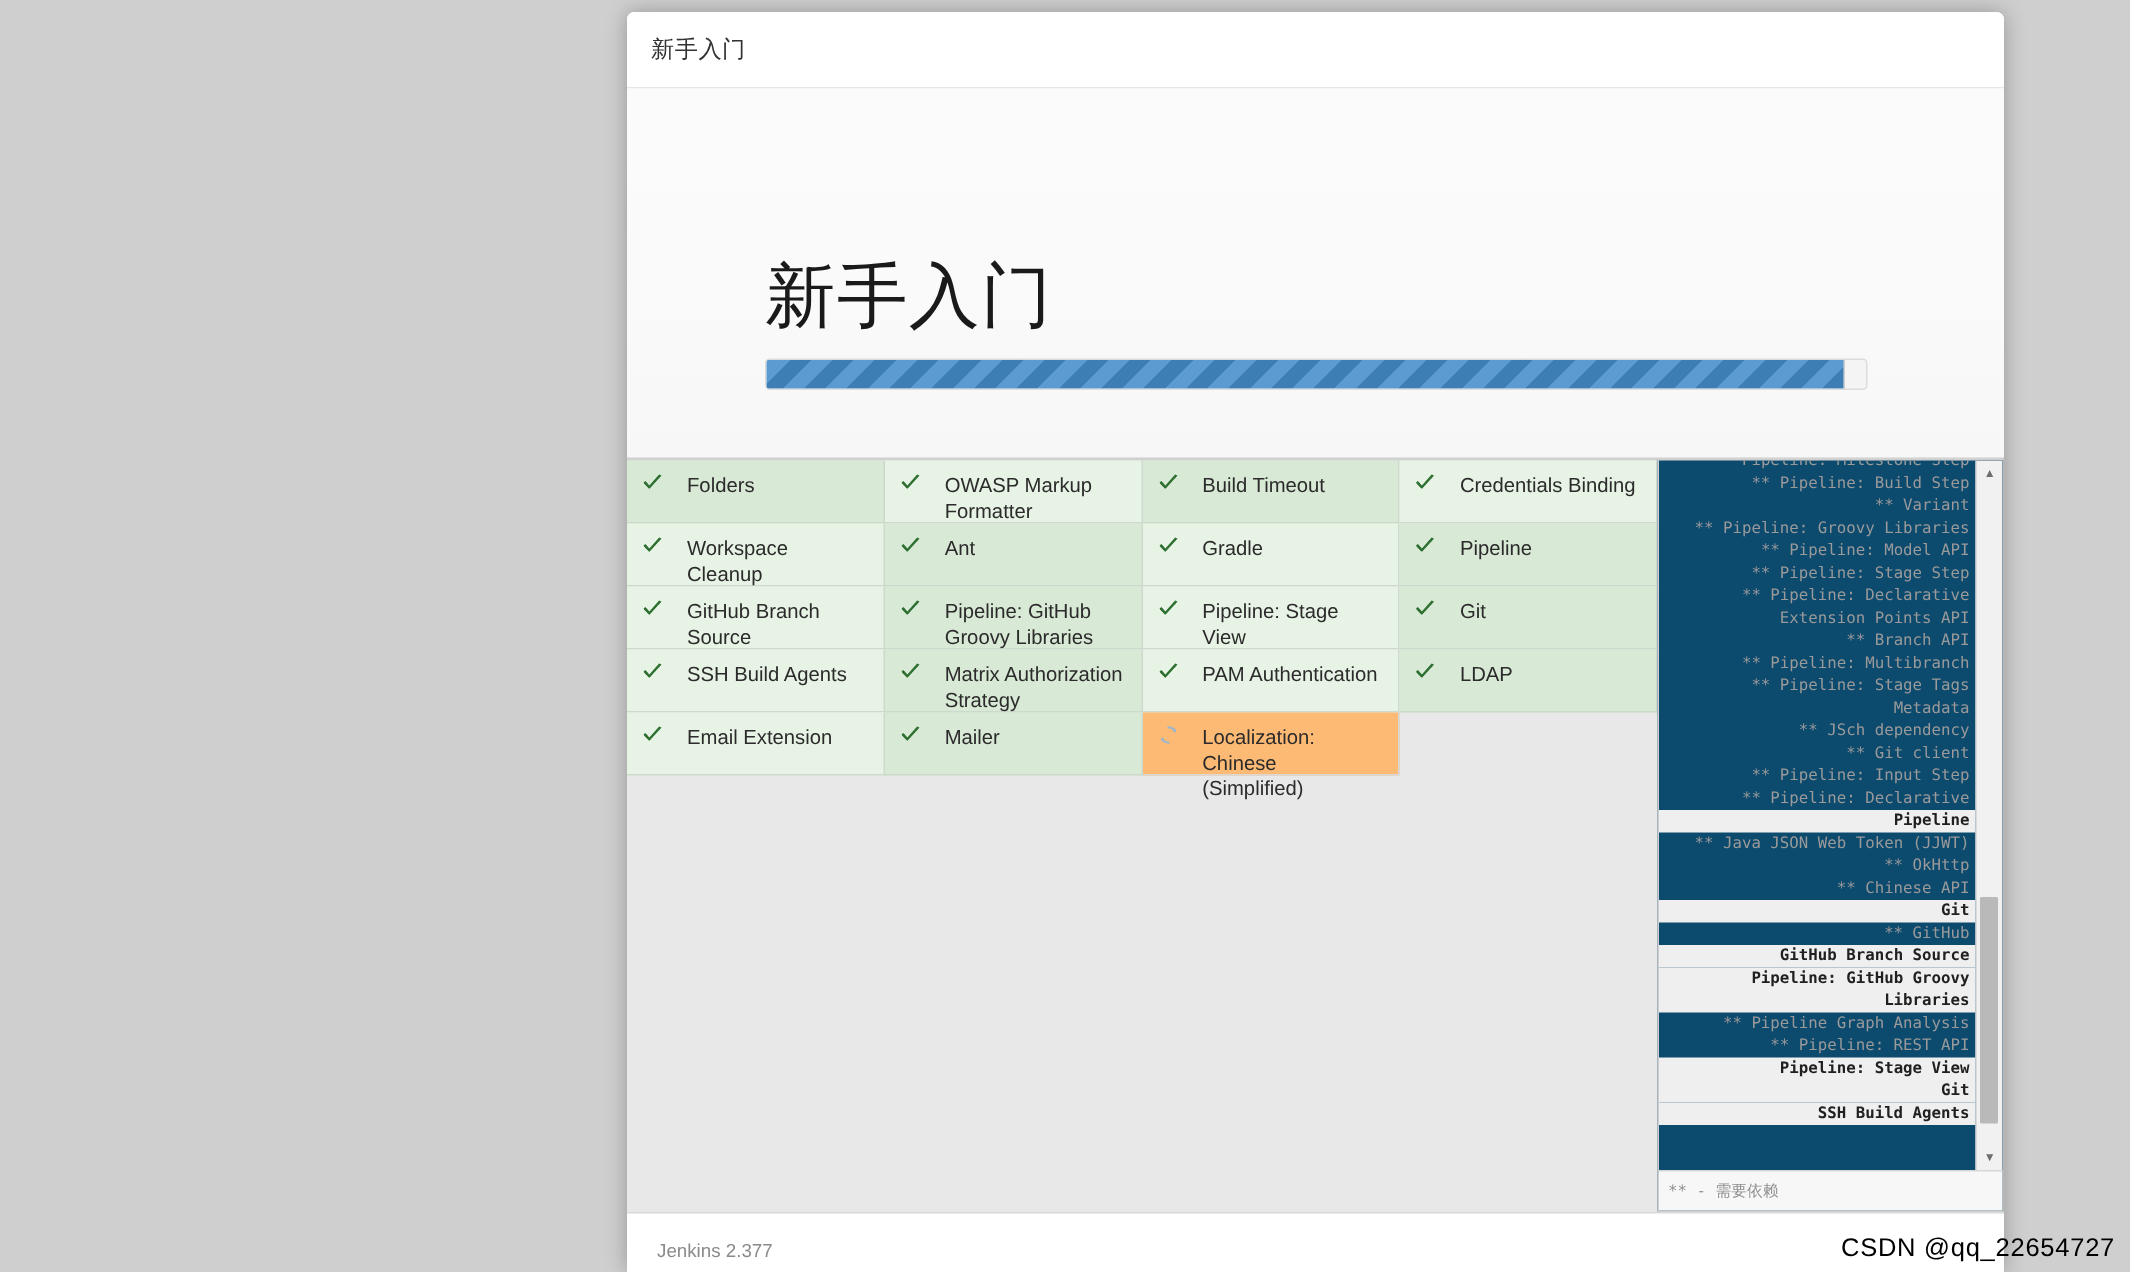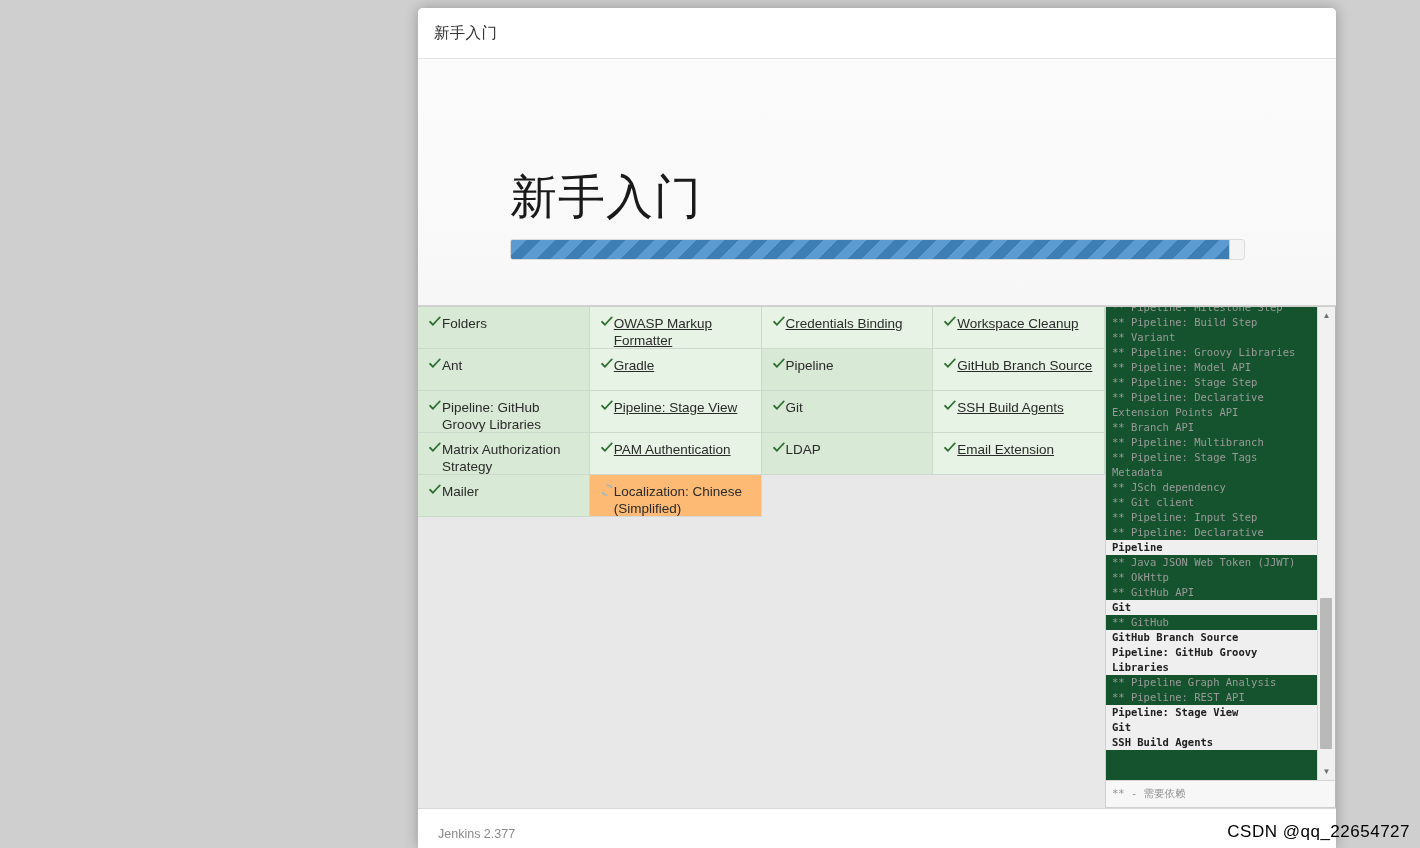--- a/index.html
+++ b/index.html
@@ -76,48 +76,49 @@
     width:687px;flex:0 0 687px;
     display:grid;
     grid-template-columns:repeat(4,1fr);
     grid-auto-rows:42px;
     align-content:start;
     border-top:1px solid #cfcfcf;
     box-sizing:border-box;
   }
   .cell{
     display:flex;align-items:flex-start;
-    gap:0;
+    gap:16px;
     padding:8px 10px 0 10px;
     font-size:13.5px;color:#2b2b2b;
     line-height:17px;
     border-right:1px solid #cdd9cd;
     border-bottom:1px solid #cdd9cd;
     box-sizing:border-box;
     overflow:visible;
   }
   .cell.tint-a{background:#d8e9d5;}
-  .cell.tint-b{background:#e7f3e4;text-decoration:underline;}
+  .cell.tint-b{background:#e7f3e4;}
   .cell.pending{background:#fdba74;border-right:1px solid #d8d8d8;border-bottom:1px solid #d8d8d8;}
   .cell .label{flex:1;}
   .ic{flex:0 0 14px;width:14px;height:17px;line-height:17px;}
   .ic svg{display:block;}
 
   
   #log-wrap{
     flex:1;
     margin:0;
-    background:#14532d;
+    background:#0c4a6e;
     border-left:1px solid #cfcfcf;
     border-top:1px solid #cfcfcf;
     border-right:1px solid #b8b8b8;
     border-bottom:1px solid #cfcfcf;
     box-sizing:border-box;
     display:flex;flex-direction:column;
     position:relative;
+    text-align:right;
   }
   #log-scrollarea{
     flex:1;position:relative;overflow:hidden;
     display:flex;
   }
   #log-lines{
     flex:1;
     padding:0;
     font-family:"DejaVu Sans Mono","Liberation Mono",monospace;
     font-size:10.5px;
@@ -213,20 +214,29 @@
             <span class="label">Folders</span>
           </div>
           <div class="cell tint-b">
             <span class="ic">
               <svg width="14" height="14" viewBox="0 0 14 14" aria-hidden="true">
                 <path d="M1.2 7.2 L4.6 10.6 L12.8 2.1 L11.5 3.9 L4.8 9.0 L2.6 6.2 Z" fill="#2e7031"></path>
                 <path d="M1.0 6.6 L5.0 10.9 L13.0 2.0 L11.4 1.4 L4.9 8.6 L2.2 5.7 Z" fill="#2e7031"></path>
               </svg>
             </span>
             <span class="label">OWASP Markup Formatter</span>
+          </div>
+          <div class="cell tint-a">
+            <span class="ic">
+              <svg width="14" height="14" viewBox="0 0 14 14" aria-hidden="true">
+                <path d="M1.2 7.2 L4.6 10.6 L12.8 2.1 L11.5 3.9 L4.8 9.0 L2.6 6.2 Z" fill="#2e7031"></path>
+                <path d="M1.0 6.6 L5.0 10.9 L13.0 2.0 L11.4 1.4 L4.9 8.6 L2.2 5.7 Z" fill="#2e7031"></path>
+              </svg>
+            </span>
+            <span class="label">Build Timeout</span>
           </div>
           <div class="cell tint-b">
             <span class="ic">
               <svg width="14" height="14" viewBox="0 0 14 14" aria-hidden="true">
                 <path d="M1.2 7.2 L4.6 10.6 L12.8 2.1 L11.5 3.9 L4.8 9.0 L2.6 6.2 Z" fill="#2e7031"></path>
                 <path d="M1.0 6.6 L5.0 10.9 L13.0 2.0 L11.4 1.4 L4.9 8.6 L2.2 5.7 Z" fill="#2e7031"></path>
               </svg>
             </span>
             <span class="label">Credentials Binding</span>
           </div>
@@ -382,21 +392,21 @@
               <div class="logline dep">** Branch API</div>
               <div class="logline dep">** Pipeline: Multibranch</div>
               <div class="logline dep">** Pipeline: Stage Tags Metadata</div>
               <div class="logline dep">** JSch dependency</div>
               <div class="logline dep">** Git client</div>
               <div class="logline dep">** Pipeline: Input Step</div>
               <div class="logline dep">** Pipeline: Declarative</div>
               <div class="logline main">Pipeline</div>
               <div class="logline dep">** Java JSON Web Token (JJWT)</div>
               <div class="logline dep">** OkHttp</div>
-              <div class="logline dep">** GitHub API</div>
+              <div class="logline dep">** Chinese API</div>
               <div class="logline main">Git</div>
               <div class="logline dep">** GitHub</div>
               <div class="logline main">GitHub Branch Source</div>
               <div class="logline main">Pipeline: GitHub Groovy Libraries</div>
               <div class="logline dep">** Pipeline Graph Analysis</div>
               <div class="logline dep">** Pipeline: REST API</div>
               <div class="logline main">Pipeline: Stage View</div>
               <div class="logline main">Git</div>
               <div class="logline main">SSH Build Agents</div>
             </div>

